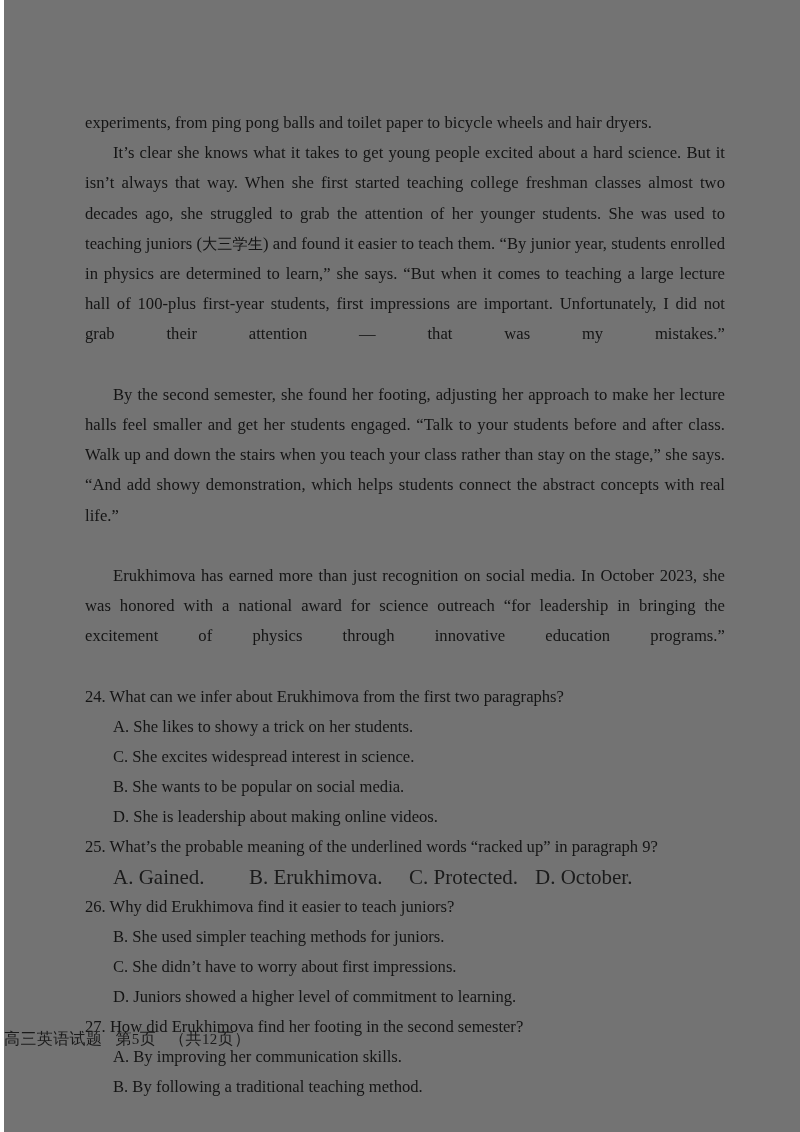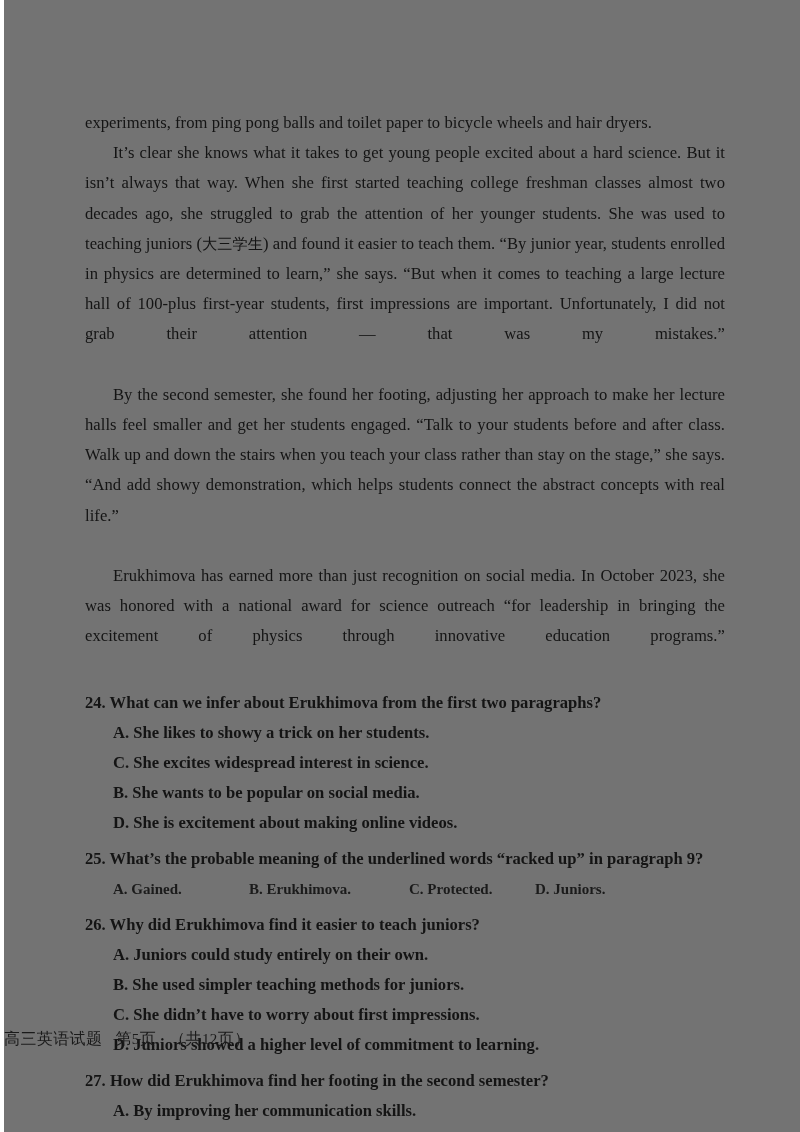--- a/index.html
+++ b/index.html
@@ -59,39 +59,37 @@
   }
   .para.nojust::after { content: none; }
 
   .cjk {
     font-family: "DejaVu Sans", "Liberation Sans", sans-serif;
     font-size: 15.2px;
   }
 
   
   .qblock {
-    margin-top: 6px;
-    font-weight: bold;
   }
   .qstem {
     font-size: 16.6px;
     line-height: 30px;
     text-align: left;
     color: #141414;
     padding-left: 0;
   }
   .opt {
     font-size: 16.6px;
     line-height: 30px;
     text-align: left;
     color: #141414;
     padding-left: 28px;
   }
   .opt-row {
-    font-size: 15px;
+    font-size: 21px;
     line-height: 30px;
     padding-left: 28px;
     display: flex;
   }
   .opt-row .oi {
     display: inline-block;
   }
   .opt-row .oi:nth-child(1) { width: 136px; }
   .opt-row .oi:nth-child(2) { width: 160px; }
   .opt-row .oi:nth-child(3) { width: 126px; }
@@ -132,36 +130,35 @@
 
     <p class="para indent">By the second semester, she found her footing, adjusting her approach to make her lecture halls feel smaller and get her students engaged. “Talk to your students before and after class. Walk up and down the stairs when you teach your class rather than stay on the stage,” she says. “And add showy demonstration, which helps students connect the abstract concepts with real life.”</p>
 
     <p class="para indent">Erukhimova has earned more than just recognition on social media. In October 2023, she was honored with a national award for science outreach “for leadership in bringing the excitement of physics through innovative education programs.”</p>
 
     <div class="qblock">
       <div class="qstem">24. What can we infer about Erukhimova from the first two paragraphs?</div>
       <div class="opt">A. She likes to showy a trick on her students.</div>
       <div class="opt">C. She excites widespread interest in science.</div>
       <div class="opt">B. She wants to be popular on social media.</div>
-      <div class="opt">D. She is excitement about making online videos.</div>
+      <div class="opt">D. She is leadership about making online videos.</div>
     </div>
 
     <div class="qblock">
       <div class="qstem"><span>25. What’s the probable meaning of the underlined words “</span><span class="underlined">racked up</span><span>” in paragraph 9?</span></div>
       <div class="opt-row">
         <span class="oi">A. Gained.</span>
         <span class="oi">B. Erukhimova.</span>
         <span class="oi">C. Protected.</span>
-        <span class="oi">D. Juniors.</span>
+        <span class="oi">D. October.</span>
       </div>
     </div>
 
     <div class="qblock">
       <div class="qstem">26. Why did Erukhimova find it easier to teach juniors?</div>
-      <div class="opt">A. Juniors could study entirely on their own.</div>
       <div class="opt">B. She used simpler teaching methods for juniors.</div>
       <div class="opt">C. She didn’t have to worry about first impressions.</div>
       <div class="opt">D. Juniors showed a higher level of commitment to learning.</div>
     </div>
 
     <div class="qblock">
       <div class="qstem">27. How did Erukhimova find her footing in the second semester?</div>
       <div class="opt">A. By improving her communication skills.</div>
       <div class="opt">B. By following a traditional teaching method.</div>
 

